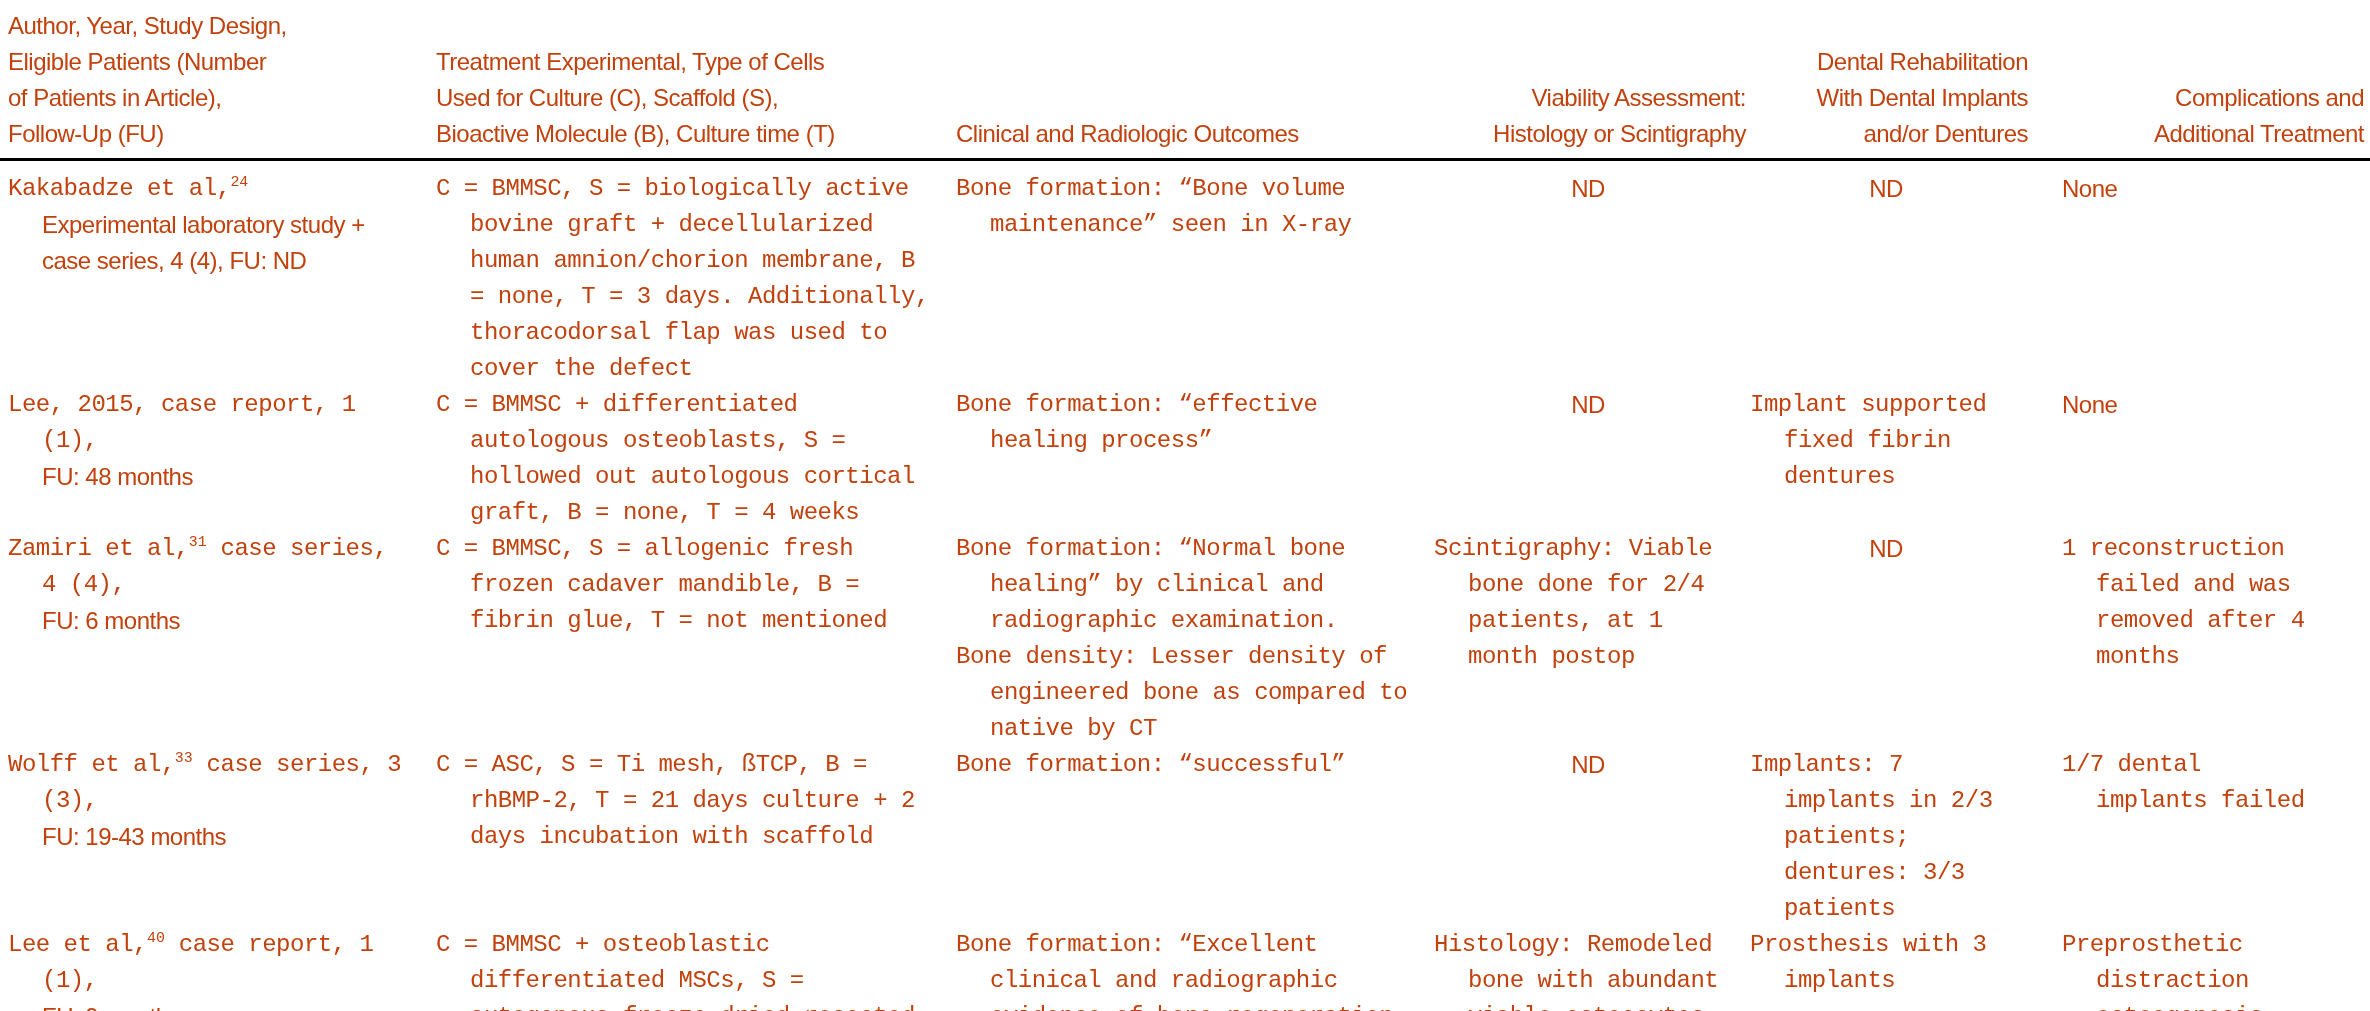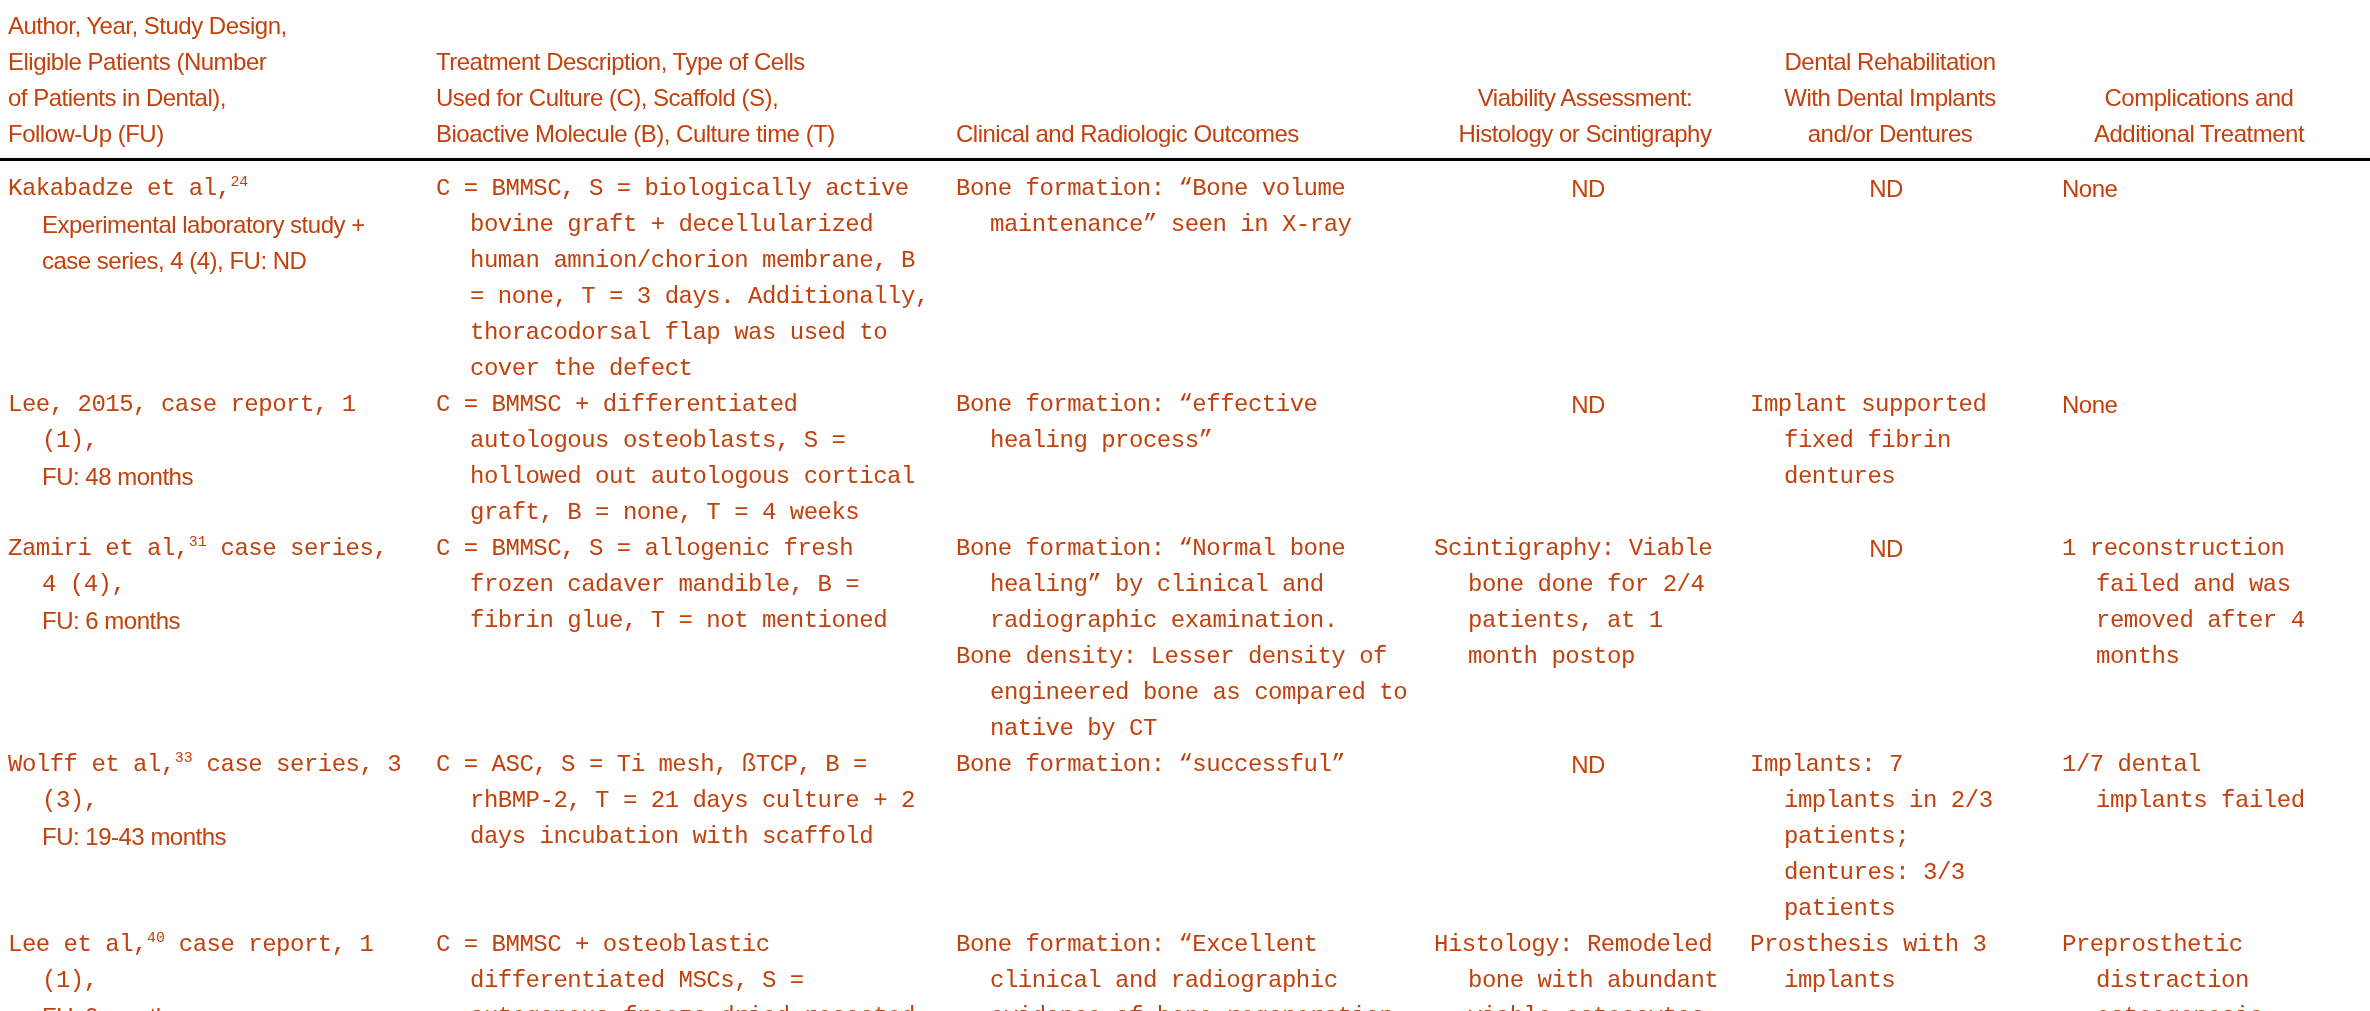--- a/index.html
+++ b/index.html
@@ -21,21 +21,21 @@
     border-collapse:collapse;
   }
   thead th {
     font-weight:400;
     vertical-align:bottom;
     border-bottom:3px solid #000000;
     padding-top:8px;
     padding-bottom:6px;
   }
   th.left   { text-align:left; }
-  th.center { text-align:center; }
+  th.center { text-align:right; }
   th:nth-child(1) { padding-left:8px;  padding-right:16px; }
   th:nth-child(2) { padding-left:6px;  padding-right:20px; }
   th:nth-child(3) { padding-left:6px;  padding-right:12px;margin-left:48px; }
   th:nth-child(4) { padding-left:4px;  padding-right:4px; }
   th:nth-child(5) { padding-left:2px;  padding-right:2px; }
   th:nth-child(6) { padding-left:4px;  padding-right:6px; }
   tbody td { vertical-align:top; }
   tbody tr:first-child td { padding-top:10px; }
   td:nth-child(1) { padding-left:8px;  padding-right:16px; }
   td:nth-child(2) { padding-left:6px;  padding-right:20px; }
@@ -65,25 +65,25 @@
       <col style="width:470px">
       <col style="width:330px">
       <col style="width:280px">
       <col style="width:340px">
     </colgroup>
     <thead>
       <tr>
         <th class="left">
             <div>Author, Year, Study Design,</div>
             <div>Eligible Patients (Number</div>
-            <div>of Patients in Dental),</div>
+            <div>of Patients in Article),</div>
             <div>Follow-Up (FU)</div>
           </th>
         <th class="left">
-            <div>Treatment Description, Type of Cells</div>
+            <div>Treatment Experimental, Type of Cells</div>
             <div>Used for Culture (C), Scaffold (S),</div>
             <div>Bioactive Molecule (B), Culture time (T)</div>
           </th>
         <th class="left">
             <div>Clinical and Radiologic Outcomes</div>
           </th>
         <th class="center">
             <div>Viability Assessment:</div>
             <div>Histology or Scintigraphy</div>
           </th>

